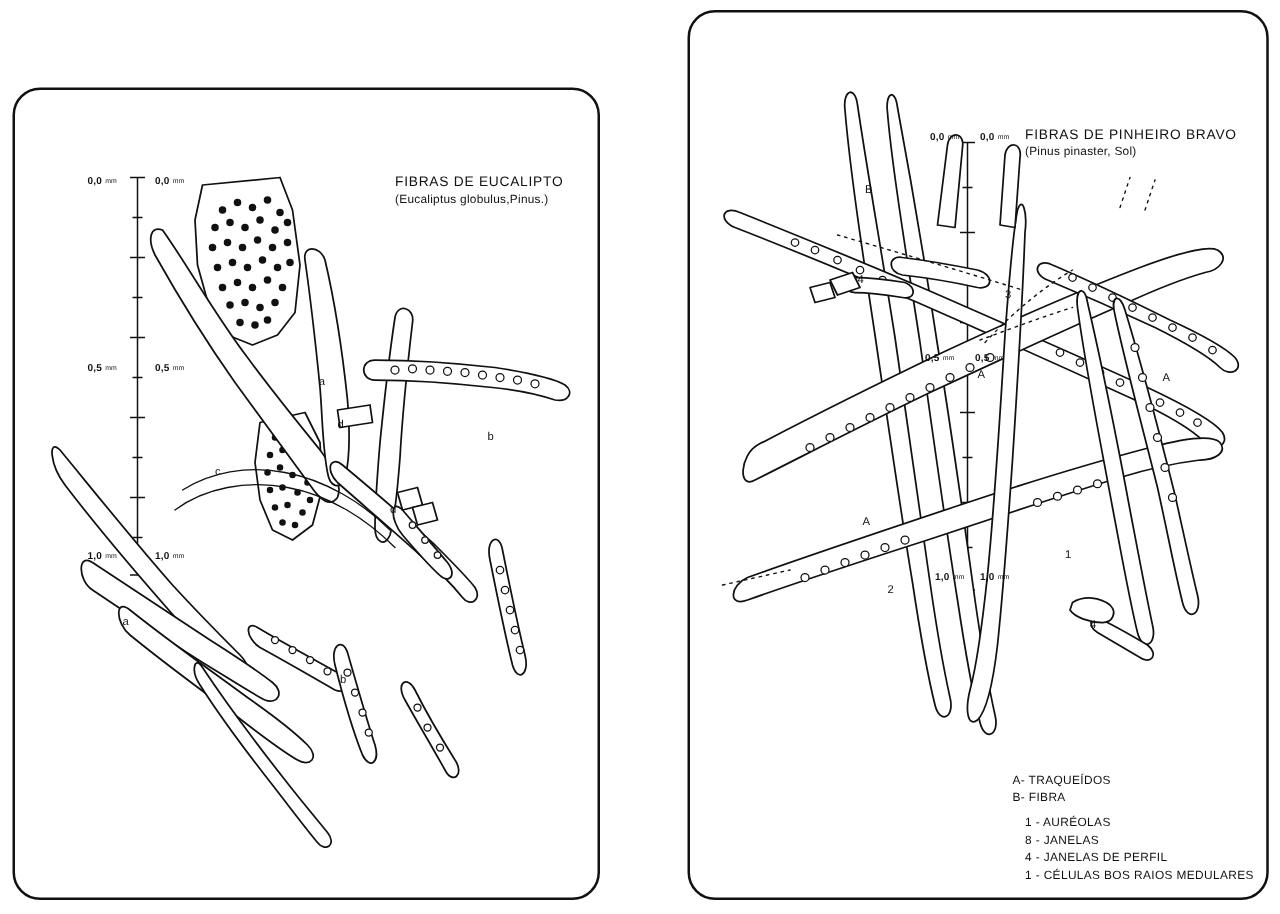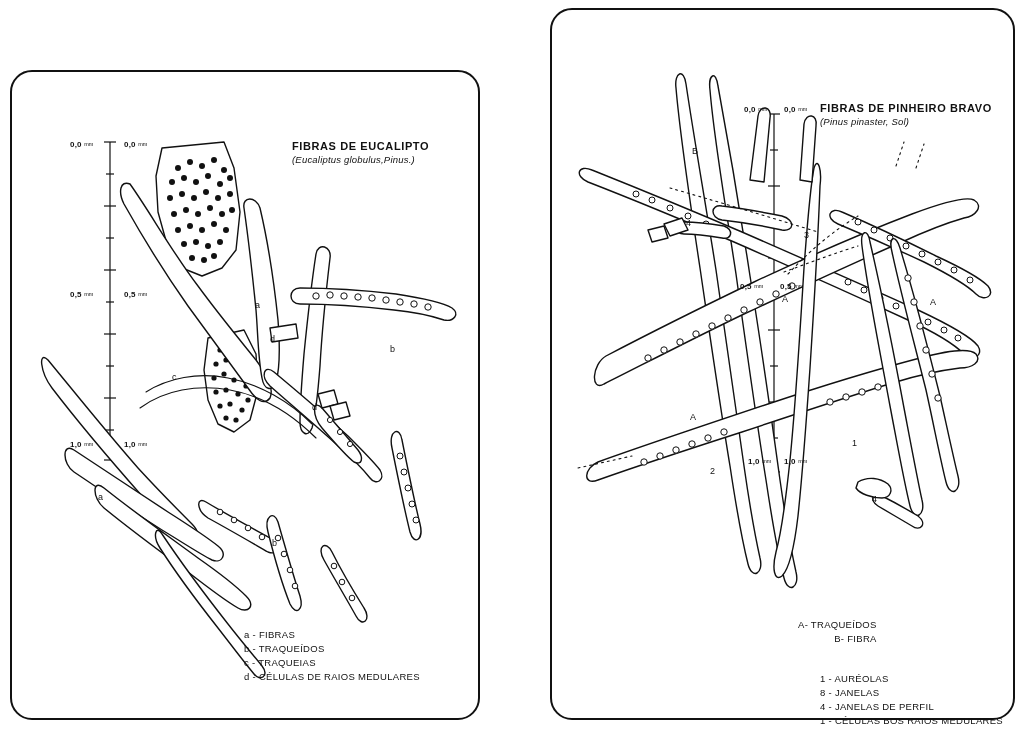--- a/index.html
+++ b/index.html
@@ -39,27 +39,26 @@
     top: 8px;
     width: 465px;
     height: 712px;
   }
   .title-block {
     position: absolute;
     color: #111;
   }
   .title-main {
     font-size: 11px;
-    font-weight: bold;
+    font-weight: normal;
     letter-spacing: 0.6px;
     white-space: nowrap;
   }
   .title-sub {
     font-size: 9.5px;
-    font-style: italic;
     letter-spacing: 0.2px;
     white-space: nowrap;
     margin-top: 2px;
   }
   .legend {
     position: absolute;
     color: #111;
     font-size: 9.5px;
     line-height: 14px;
     letter-spacing: 0.3px;
@@ -281,46 +280,40 @@
         </g>
       </g>
 
       <g>
         <path class="fiber" d="M258,256 L284,252 L286,266 L260,270 Z"></path>
         <path class="fiber" d="M306,322 L322,318 L326,332 L310,336 Z"></path>
         <path class="fiber" d="M318,334 L334,330 L338,344 L322,348 Z"></path>
       </g>
     </svg>
 
-    <div class="title-block" style="left:280px; top:68px;">
+    <div class="title-block" style="left:304px; top:68px;">
       <div class="title-main">FIBRAS DE EUCALIPTO</div>
       <div class="title-sub">(Eucaliptus globulus,Pinus.)</div>
     </div>
 
     <div class="scale-label" style="left:58px; top:68px;"><span>0,0</span> <span class="scale-unit">mm</span></div>
     <div class="scale-label" style="left:112px; top:68px;"><span>0,0</span> <span class="scale-unit">mm</span></div>
     <div class="scale-label" style="left:58px; top:218px;"><span>0,5</span> <span class="scale-unit">mm</span></div>
     <div class="scale-label" style="left:112px; top:218px;"><span>0,5</span> <span class="scale-unit">mm</span></div>
     <div class="scale-label" style="left:58px; top:368px;"><span>1,0</span> <span class="scale-unit">mm</span></div>
     <div class="scale-label" style="left:112px; top:368px;"><span>1,0</span> <span class="scale-unit">mm</span></div>
 
     <div class="callout" style="left:243px; top:228px;">a</div>
     <div class="callout" style="left:86px; top:420px;">a</div>
     <div class="callout" style="left:378px; top:272px;">b</div>
     <div class="callout" style="left:260px; top:466px;">b</div>
     <div class="callout" style="left:160px; top:300px;">c</div>
     <div class="callout" style="left:258px; top:262px;">d</div>
     <div class="callout" style="left:300px; top:330px;">d</div>
 
-    <div class="legend" style="left:232px; top:556px;">
-      <div>a - FIBRAS</div>
-      <div>b - TRAQUEÍDOS</div>
-      <div>c - TRAQUEIAS</div>
-      <div>d - CÉLULAS DE RAIOS MEDULARES</div>
-    </div>
   </div>
 
   <div class="plate" id="plate-right">
 
     <svg class="art" width="461" height="708" viewBox="0 0 461 708">
 
       <g>
         <line class="axis" x1="222" y1="104" x2="222" y2="462"></line>
         <line class="tick" x1="216" y1="104" x2="228" y2="104"></line>
         <line class="tick" x1="218" y1="140" x2="226" y2="140"></line>
@@ -451,26 +444,26 @@
     <div class="callout" style="left:138px; top:402px;">A</div>
     <div class="callout" style="left:378px; top:287px;">A</div>
     <div class="callout" style="left:230px; top:284px;">A</div>
     <div class="callout" style="left:140px; top:136px;">B</div>
     <div class="callout" style="left:300px; top:428px;">1</div>
     <div class="callout" style="left:158px; top:456px;">2</div>
     <div class="callout" style="left:252px; top:220px;">3</div>
     <div class="callout" style="left:134px; top:208px;">4</div>
     <div class="callout" style="left:320px; top:484px;">4</div>
 
-    <div class="legend" style="left:246px; top:608px;text-align:right;">
+    <div class="legend" style="left:258px; top:608px;">
       <div>A- TRAQUEÍDOS</div>
       <div>B- FIBRA</div>
     </div>
 
-    <div class="legend" style="left:268px; top:614px; margin-top:48px;">
+    <div class="legend" style="left:268px; top:614px; margin-top:28px;">
       <div>1 - AURÉOLAS</div>
       <div>8 - JANELAS</div>
       <div>4 - JANELAS DE PERFIL</div>
       <div>1 - CÉLULAS BOS RAIOS MEDULARES</div>
     </div>
   </div>
 
 </div>
 
 </body></html>

